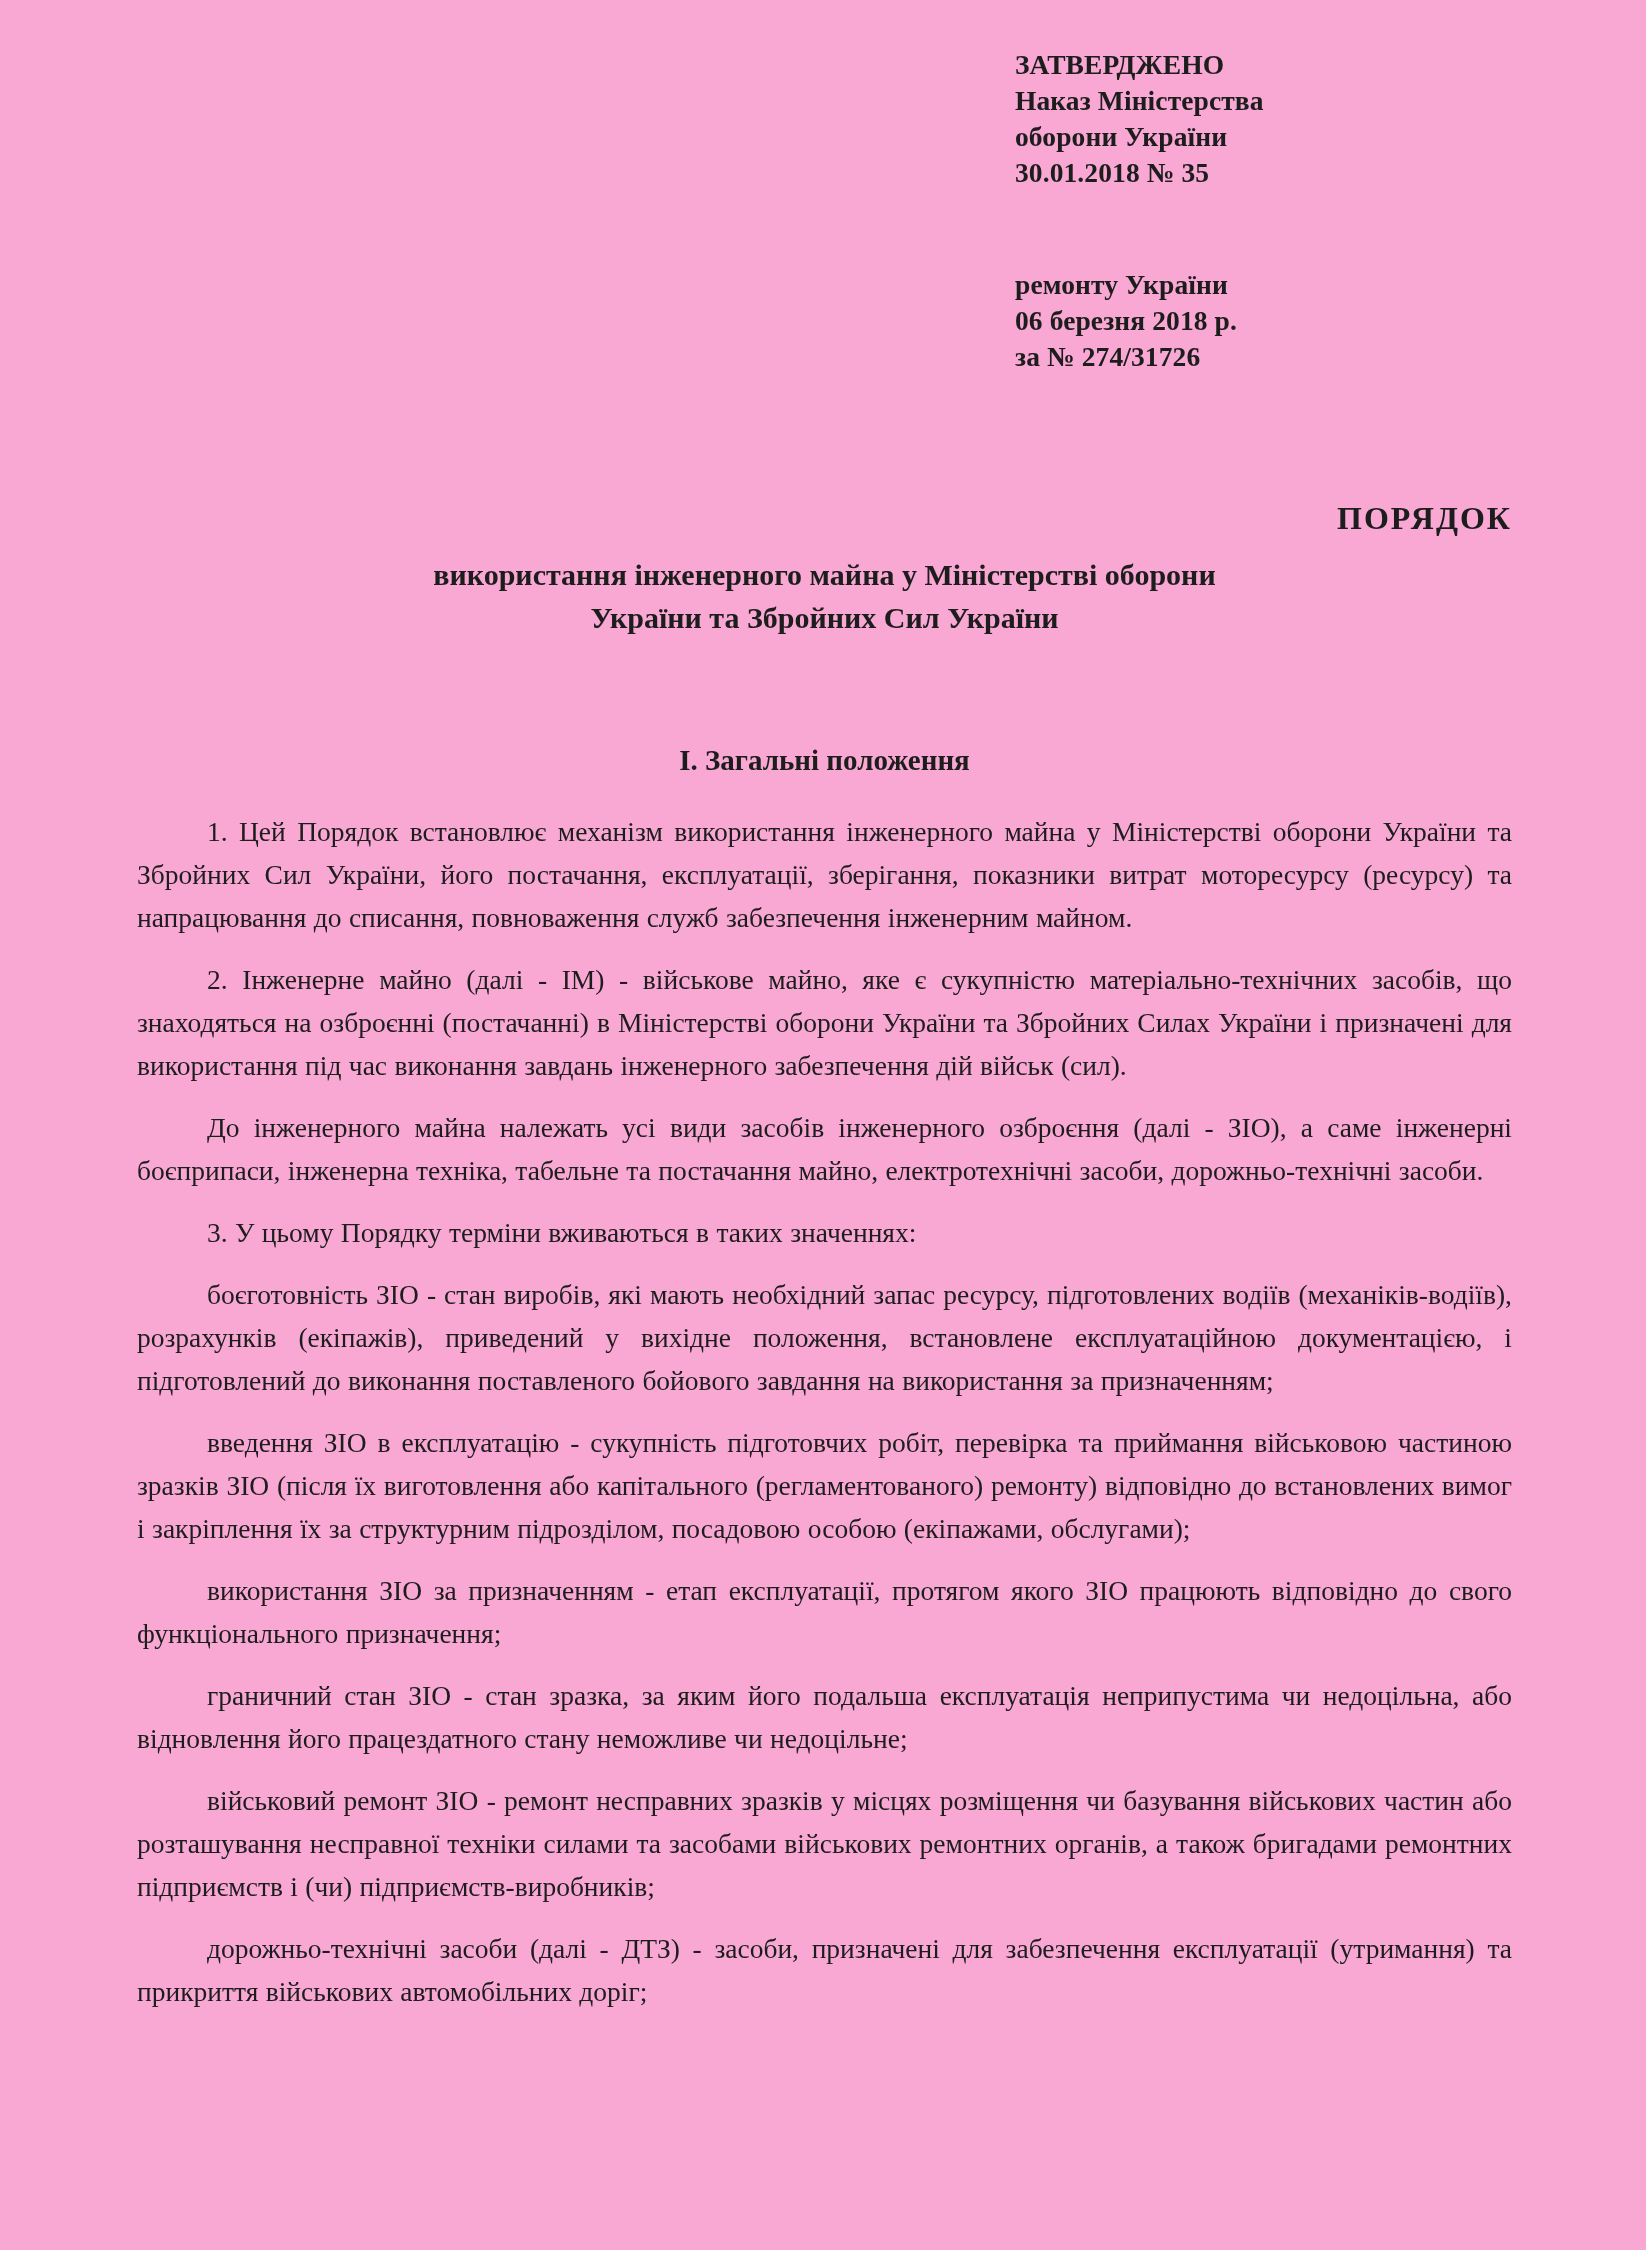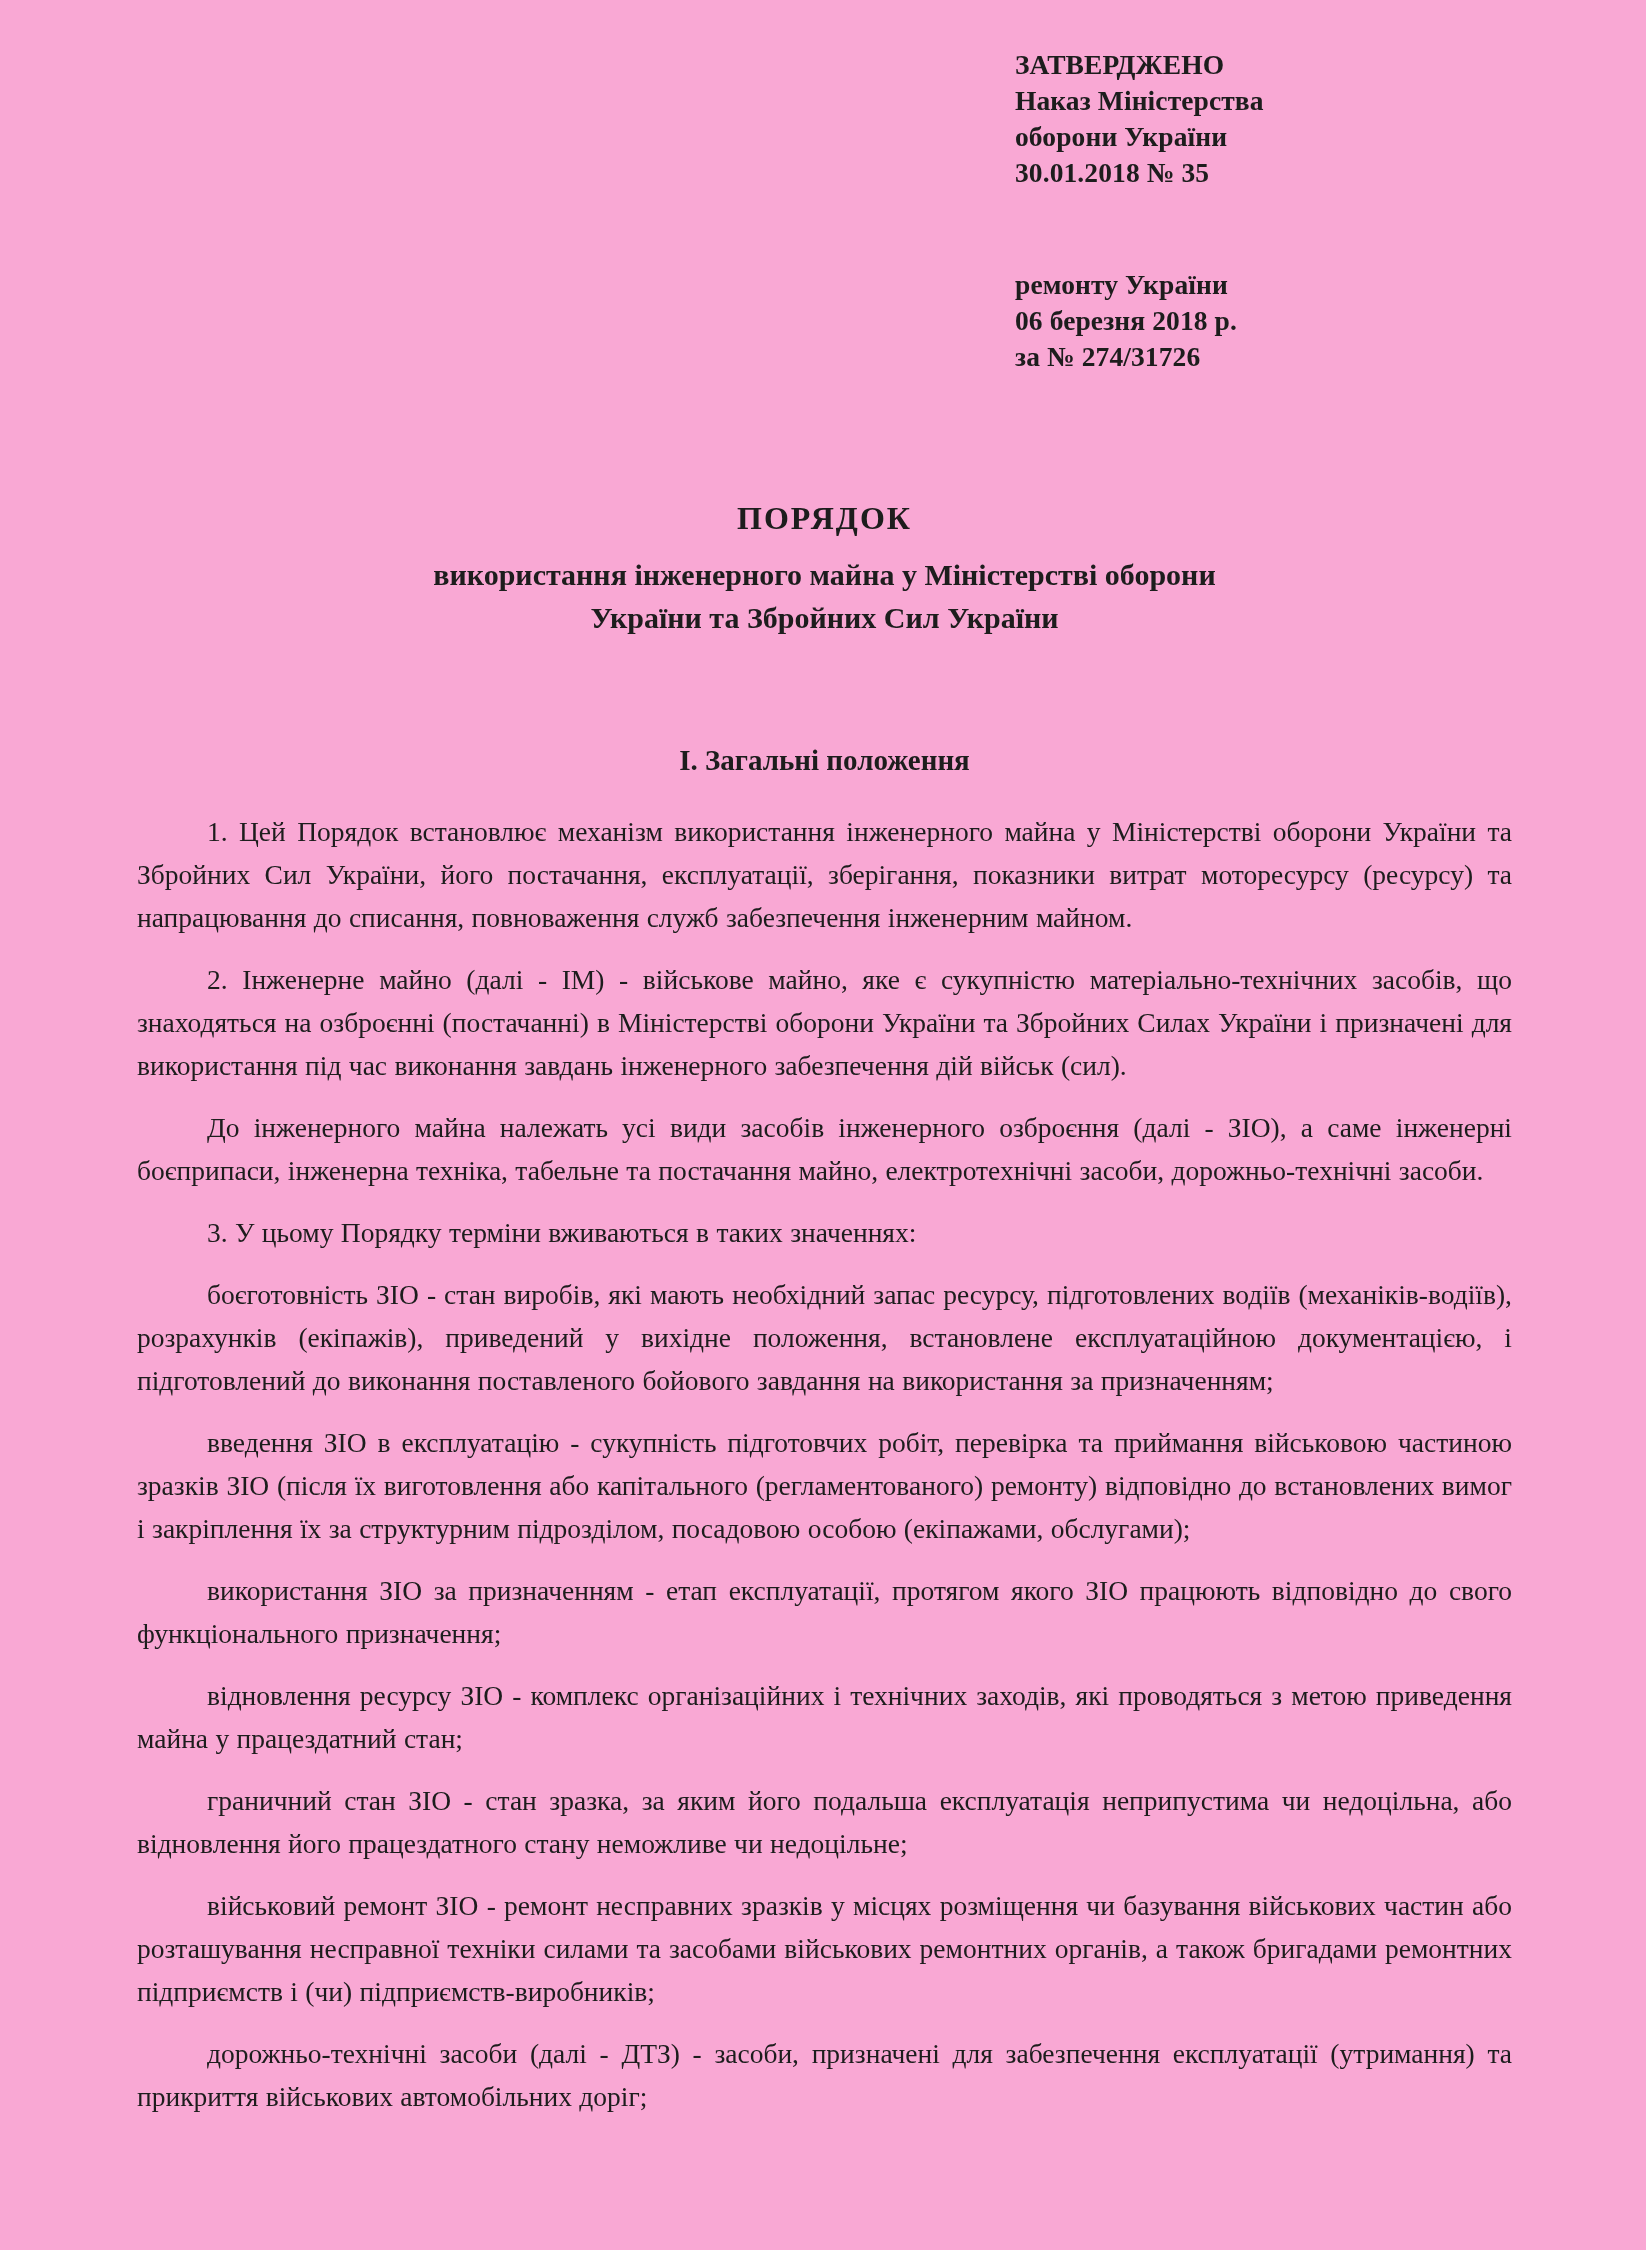--- a/index.html
+++ b/index.html
@@ -51,20 +51,21 @@
     left: 137px;
     top: 498px;
     width: 1375px;
     text-align: center;
   }
   .doc-title-main {
     font-weight: bold;
     font-size: 32px;
     letter-spacing: 2px;
     line-height: 41px;
+    text-align: right;
   }
   .doc-title-sub {
     font-weight: bold;
     font-size: 30px;
     line-height: 43px;
     margin-top: 13.5px;
   }
   .doc-title-sub div { white-space: nowrap; }
 
   
@@ -130,20 +131,19 @@
   <div class="section-heading">I. Загальні положення</div>
 
   <div class="body-text">
     <p class="para">1. Цей Порядок встановлює механізм використання інженерного майна у Міністерстві оборони України та Збройних Сил України, його постачання, експлуатації, зберігання, показники витрат моторесурсу (ресурсу) та напрацювання до списання, повноваження служб забезпечення інженерним майном.</p>
     <p class="para">2. Інженерне майно (далі - ІМ) - військове майно, яке є сукупністю матеріально-технічних засобів, що знаходяться на озброєнні (постачанні) в Міністерстві оборони України та Збройних Силах України і призначені для використання під час виконання завдань інженерного забезпечення дій військ (сил).</p>
     <p class="para">До інженерного майна належать усі види засобів інженерного озброєння (далі - ЗІО), а саме інженерні боєприпаси, інженерна техніка, табельне та постачання майно, електротехнічні засоби, дорожньо-технічні засоби.</p>
     <p class="para">3. У цьому Порядку терміни вживаються в таких значеннях:</p>
     <p class="para">боєготовність ЗІО - стан виробів, які мають необхідний запас ресурсу, підготовлених водіїв (механіків-водіїв), розрахунків (екіпажів), приведений у вихідне положення, встановлене експлуатаційною документацією, і підготовлений до виконання поставленого бойового завдання на використання за призначенням;</p>
     <p class="para">введення ЗІО в експлуатацію - сукупність підготовчих робіт, перевірка та приймання військовою частиною зразків ЗІО (після їх виготовлення або капітального (регламентованого) ремонту) відповідно до встановлених вимог і закріплення їх за структурним підрозділом, посадовою особою (екіпажами, обслугами);</p>
     <p class="para">використання ЗІО за призначенням - етап експлуатації, протягом якого ЗІО працюють відповідно до свого функціонального призначення;</p>
-    <p class="para">відновлення ресурсу ЗІО - комплекс організаційних і технічних заходів, які проводяться з метою приведення майна у працездатний стан;</p>
     <p class="para">граничний стан ЗІО - стан зразка, за яким його подальша експлуатація неприпустима чи недоцільна, або відновлення його працездатного стану неможливе чи недоцільне;</p>
     <p class="para">військовий ремонт ЗІО - ремонт несправних зразків у місцях розміщення чи базування військових частин або розташування несправної техніки силами та засобами військових ремонтних органів, а також бригадами ремонтних підприємств і (чи) підприємств-виробників;</p>
     <p class="para">дорожньо-технічні засоби (далі - ДТЗ) - засоби, призначені для забезпечення експлуатації (утримання) та прикриття військових автомобільних доріг;</p>
   </div>
 
 </div>
 
 
 </body></html>

